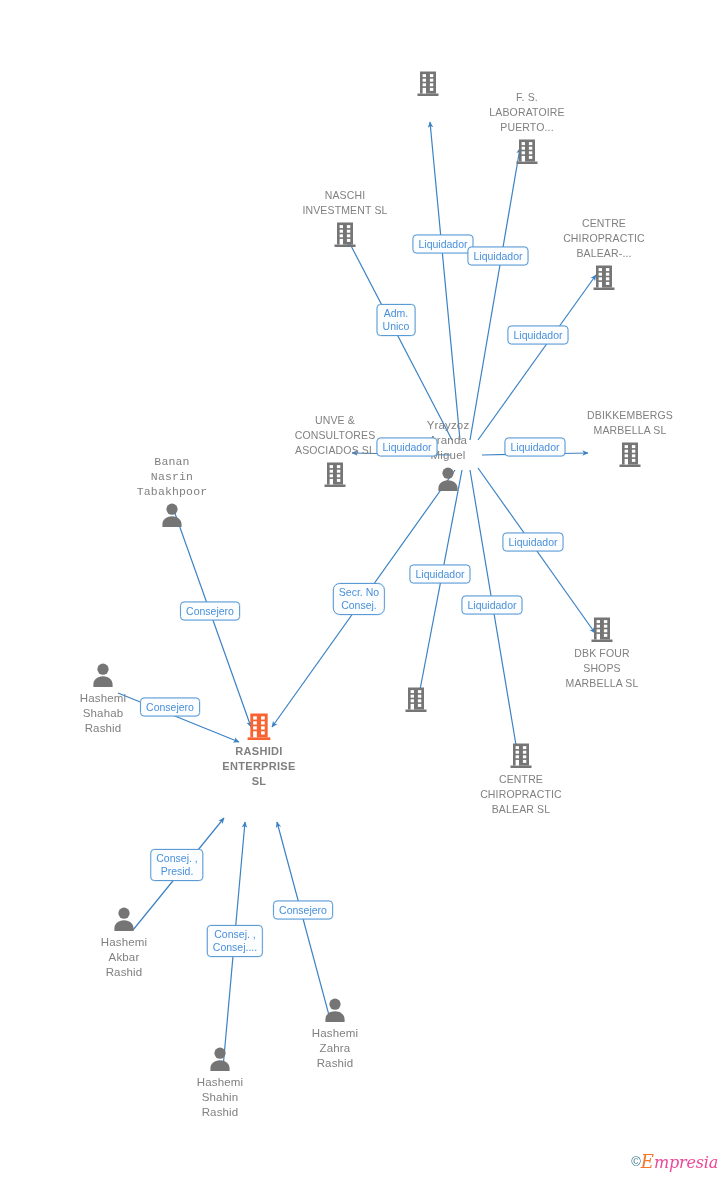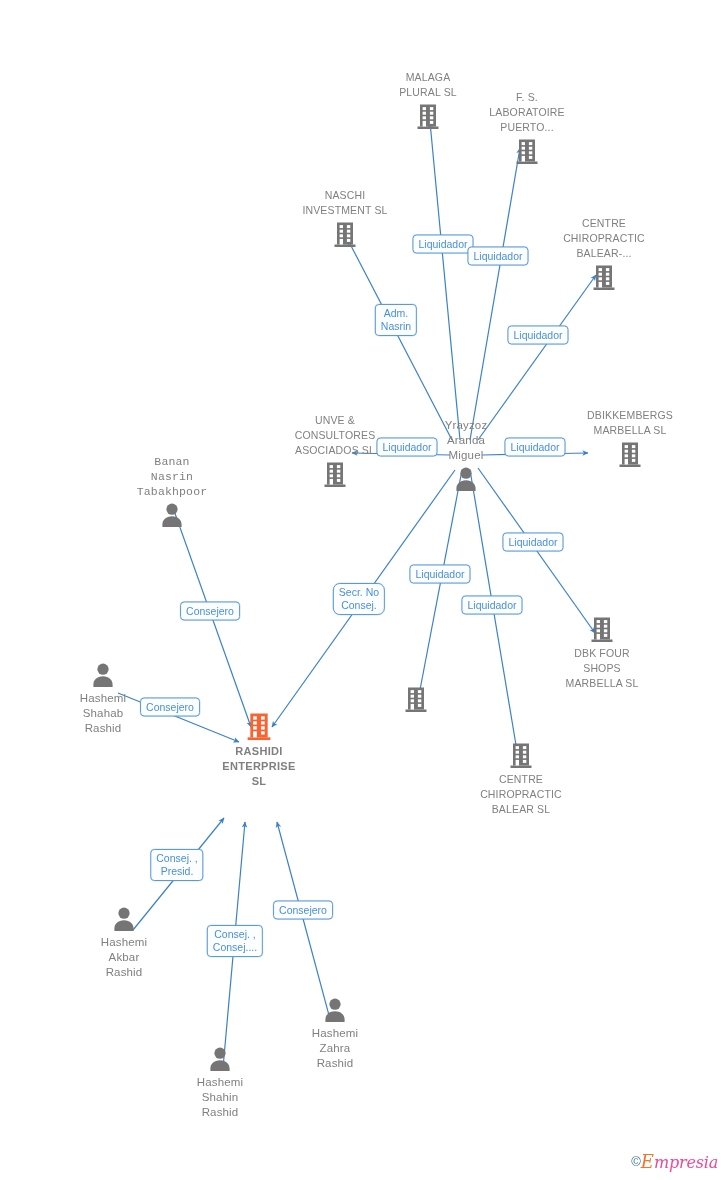--- a/index.html
+++ b/index.html
@@ -120,24 +120,20 @@
         <line x1="172" y1="505" x2="251" y2="727" marker-end="url(#arrow)"></line>
         <line x1="118" y1="693" x2="239" y2="742" marker-end="url(#arrow)"></line>
         <line x1="133" y1="930" x2="224" y2="818" marker-end="url(#arrow)"></line>
         <line x1="223" y1="1068" x2="245" y2="822" marker-end="url(#arrow)"></line>
         <line x1="330" y1="1019" x2="277" y2="822" marker-end="url(#arrow)"></line>
       </g>
   </svg>
 
   <div id="node-layer">
       <div class="node company" style="left: 428px; top: 70px;">
-        <span class="cap above">
-          <span style="display:block">MALAGA</span>
-          <span style="display:block">PLURAL SL</span>
-        </span>
         <span class="glyph">
           <svg width="24" height="27" viewBox="0 0 24 26" aria-hidden="true">
             <rect x="4" y="1" width="16" height="22" fill="#757575"></rect>
             <rect x="1.5" y="23" width="21" height="2.5" fill="#757575"></rect>
             <g fill="#ffffff">
               <rect x="6.6" y="3.6" width="3.4" height="3"></rect>
               <rect x="13.9" y="3.6" width="3.4" height="3"></rect>
               <rect x="6.6" y="8.2" width="3.4" height="3"></rect>
               <rect x="13.9" y="8.2" width="3.4" height="3"></rect>
               <rect x="6.6" y="12.8" width="3.4" height="3"></rect>
@@ -254,21 +250,21 @@
               <rect x="6.6" y="8.2" width="3.4" height="3"></rect>
               <rect x="13.9" y="8.2" width="3.4" height="3"></rect>
               <rect x="6.6" y="12.8" width="3.4" height="3"></rect>
               <rect x="13.9" y="12.8" width="3.4" height="3"></rect>
               <rect x="6.6" y="17.4" width="3.4" height="5.6"></rect>
               <rect x="13.9" y="17.4" width="3.4" height="3"></rect>
             </g>
           </svg>
         </span>
       </div>
-      <div class="node person" style="left: 466px; top: 418px;">
+      <div class="node person" style="left: 448px; top: 418px;">
         <span class="cap above">
           <span style="display:block">Yrayzoz</span>
           <span style="display:block">Aranda</span>
           <span style="display:block">Miguel</span>
         </span>
         <span class="glyph">
           <svg width="26" height="26" viewBox="0 0 26 26" aria-hidden="true">
             <circle cx="13" cy="7.2" r="5.6" fill="#757575"></circle>
             <path d="M13 14.2c-6 0-9.6 3.6-9.6 8.4 0 1.2 0 2.4 0 2.4h19.2s0-1.2 0-2.4c0-4.8-3.6-8.4-9.6-8.4z" fill="#757575"></path>
           </svg>
@@ -424,21 +420,21 @@
           <span style="display:block">Hashemi</span>
           <span style="display:block">Shahin</span>
           <span style="display:block">Rashid</span>
         </span>
       </div>
     </div>
   <div id="tag-layer">
       <div class="reltag" style="left: 443px; top: 244px;">Liquidador</div>
       <div class="reltag" style="left: 498px; top: 256px;">Liquidador</div>
       <div class="reltag" style="left: 396px; top: 320px;">Adm.
-Nasrin</div>
+Unico</div>
       <div class="reltag" style="left: 538px; top: 335px;">Liquidador</div>
       <div class="reltag" style="left: 407px; top: 447px;">Liquidador</div>
       <div class="reltag" style="left: 535px; top: 447px;">Liquidador</div>
       <div class="reltag" style="left: 359px; top: 599px; border-radius: 7px;">Secr.  No
 Consej.</div>
       <div class="reltag" style="left: 440px; top: 574px;">Liquidador</div>
       <div class="reltag" style="left: 492px; top: 605px;">Liquidador</div>
       <div class="reltag" style="left: 533px; top: 542px;">Liquidador</div>
       <div class="reltag" style="left: 210px; top: 611px;">Consejero</div>
       <div class="reltag" style="left: 170px; top: 707px;">Consejero</div>

